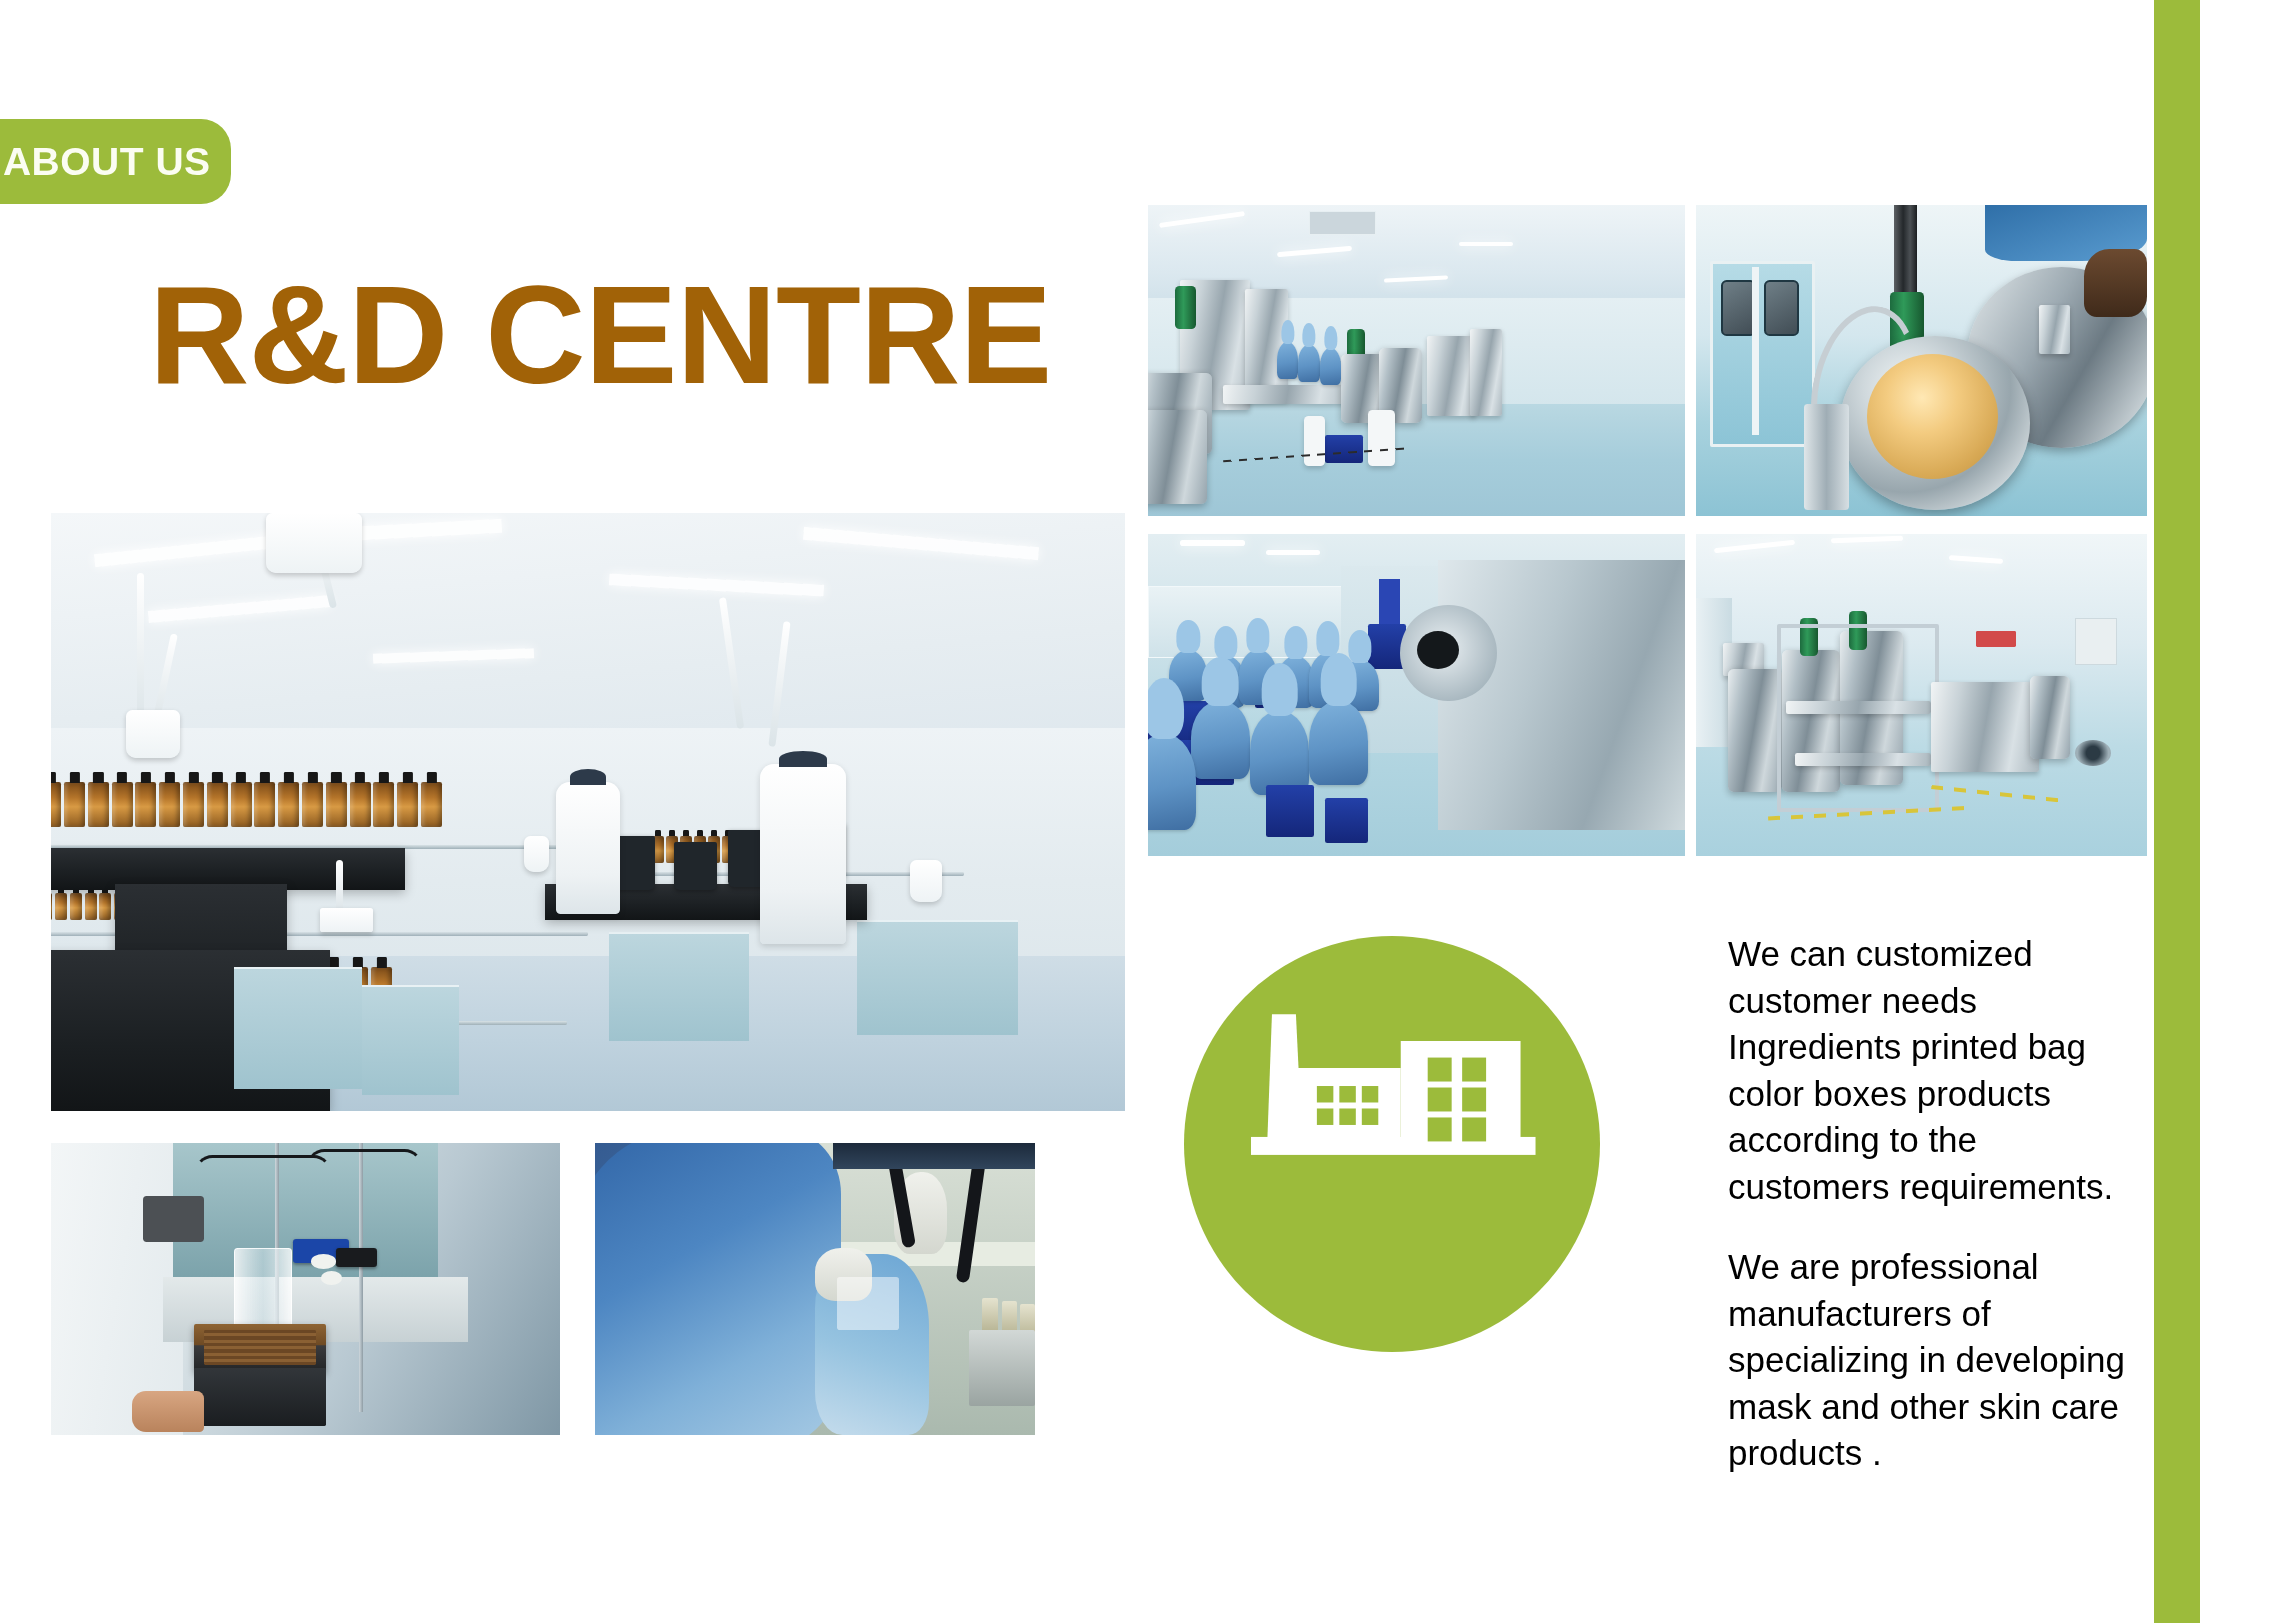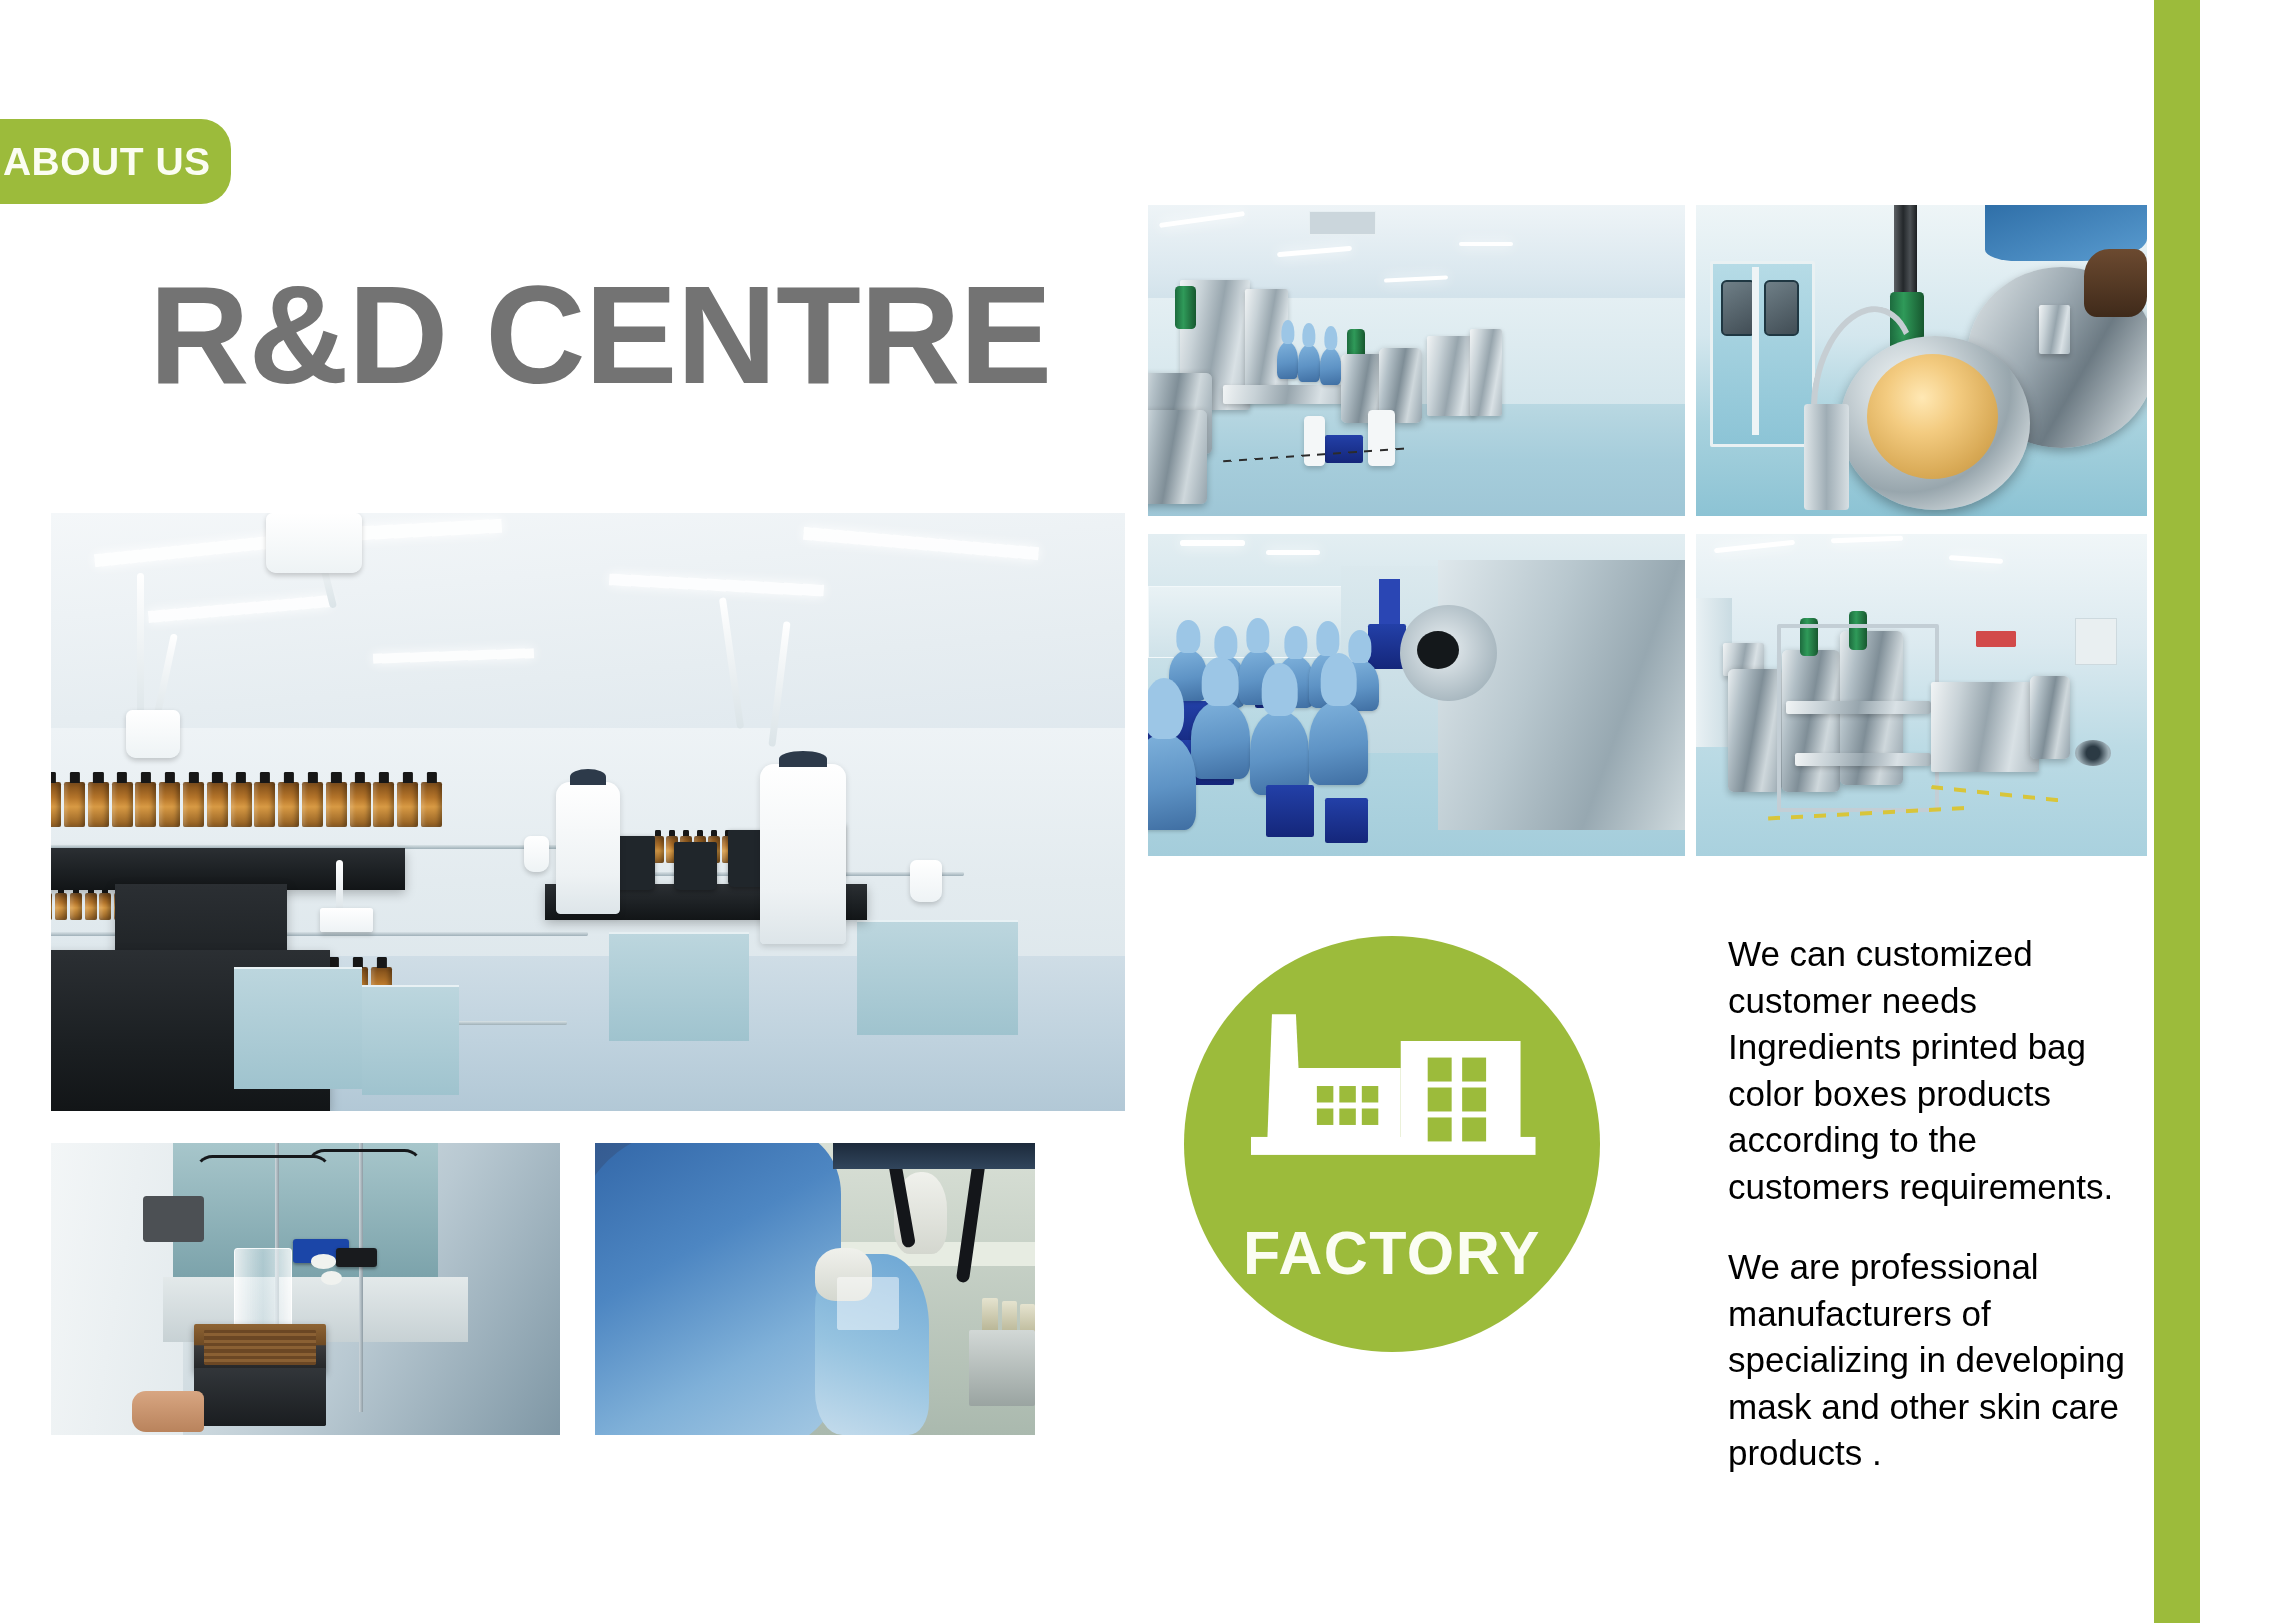--- a/index.html
+++ b/index.html
@@ -41,21 +41,21 @@
     line-height: 1;
   }
 
   
   #page-title {
     position: absolute;
     left: 149px;
     top: 265px;
     font-size: 139px;
     font-weight: bold;
-    color: #737373;
+    color: #a16207;
     letter-spacing: -0.9px;
     line-height: 1;
     white-space: nowrap;
     text-align: right;
   }
 
   
   .photo {
     position: absolute;
     overflow: hidden;
@@ -553,21 +553,20 @@
       <rect x="65" y="67" width="11" height="11" fill="#9CBB3B"></rect>
       <rect x="80" y="67" width="11" height="11" fill="#9CBB3B"></rect>
 
       <rect x="124" y="33" width="16" height="16" fill="#9CBB3B"></rect>
       <rect x="147" y="33" width="16" height="16" fill="#9CBB3B"></rect>
       <rect x="124" y="53" width="16" height="16" fill="#9CBB3B"></rect>
       <rect x="147" y="53" width="16" height="16" fill="#9CBB3B"></rect>
       <rect x="124" y="73" width="16" height="16" fill="#9CBB3B"></rect>
       <rect x="147" y="73" width="16" height="16" fill="#9CBB3B"></rect>
     </svg>
-    <div id="factory-label">FACTORY</div>
   </div>
 
   <div id="copy-block">
     <p class="copy-p">We can customized customer needs Ingredients printed bag color boxes products according to the customers requirements.</p>
     <p class="copy-p">We are professional manufacturers of specializing in developing mask and other skin care products .</p>
   </div>
 
   <div id="right-bar"></div>
 
 </div>

